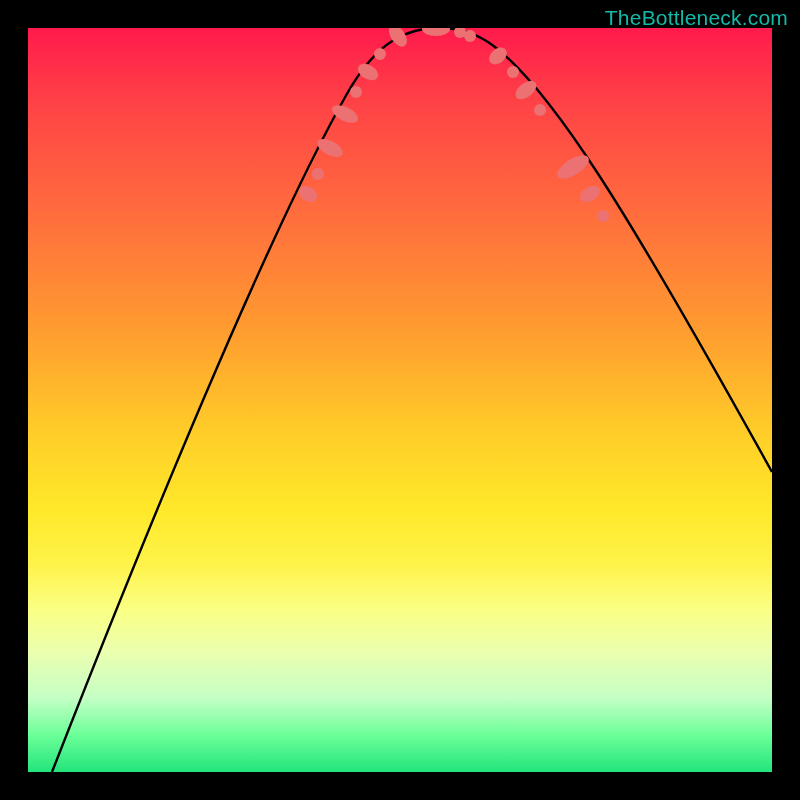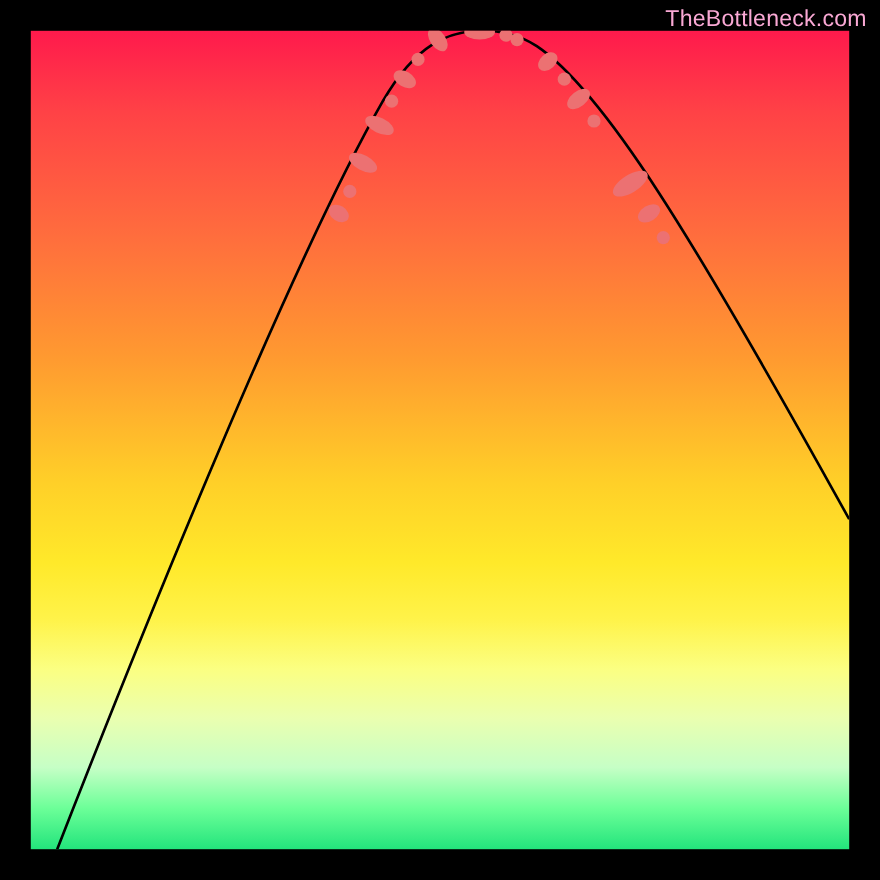--- a/index.html
+++ b/index.html
@@ -38,21 +38,21 @@
       #6cff98 95%,
       #23e47c 100%
     );
   }
   .watermark {
     position: absolute;
     top: 6px;
     right: 12px;
     font-family: Arial, Helvetica, sans-serif;
     font-size: 21px;
-    color: #f9a8d4;
+    color: #14b8a6;
     letter-spacing: 0.2px;
     user-select: none;
   }
   svg {
     position: absolute;
     left: 0;
     top: 0;
   }
 </style>
 </head>

